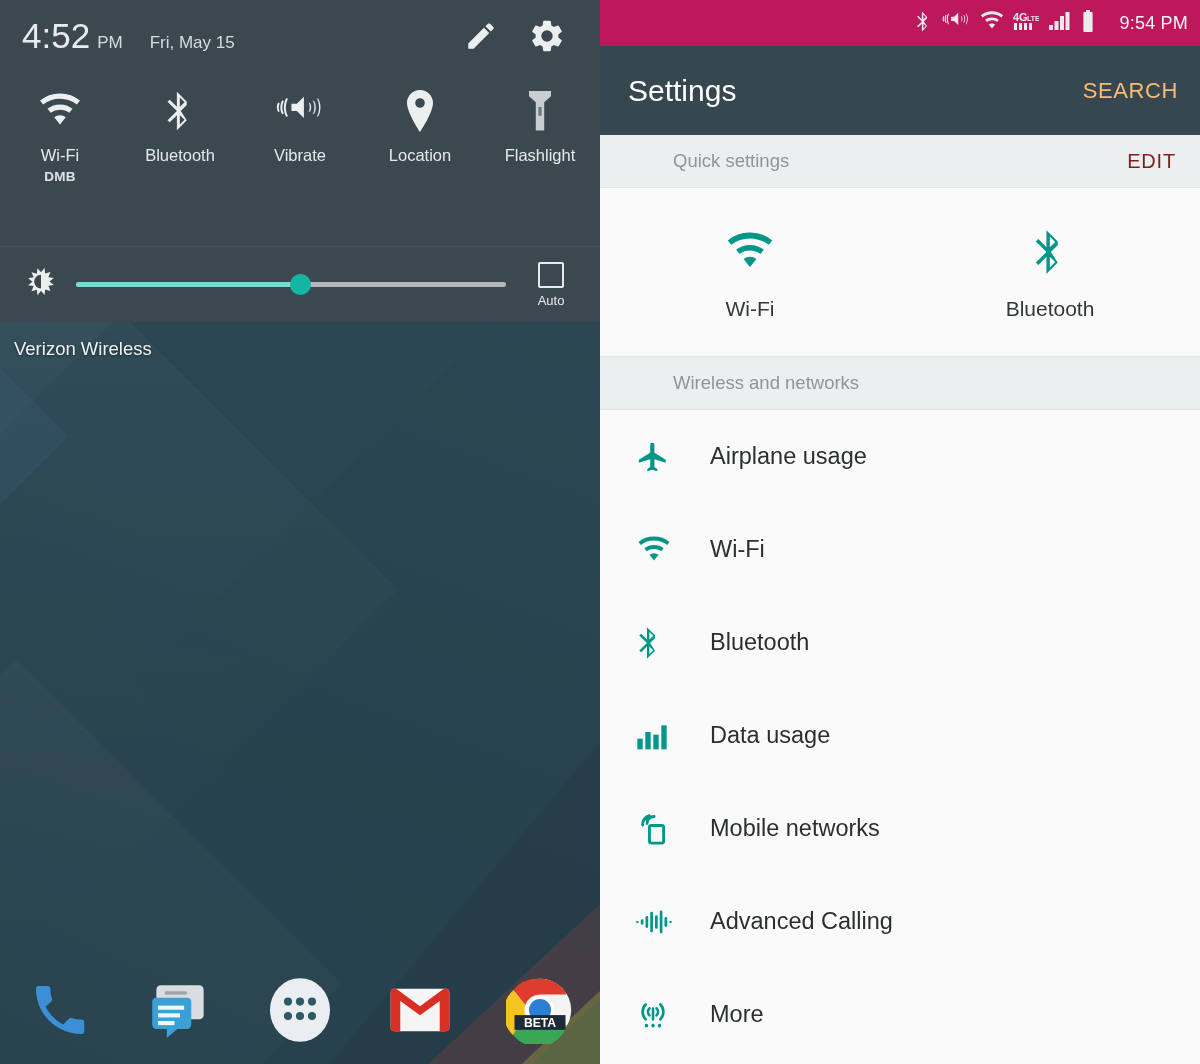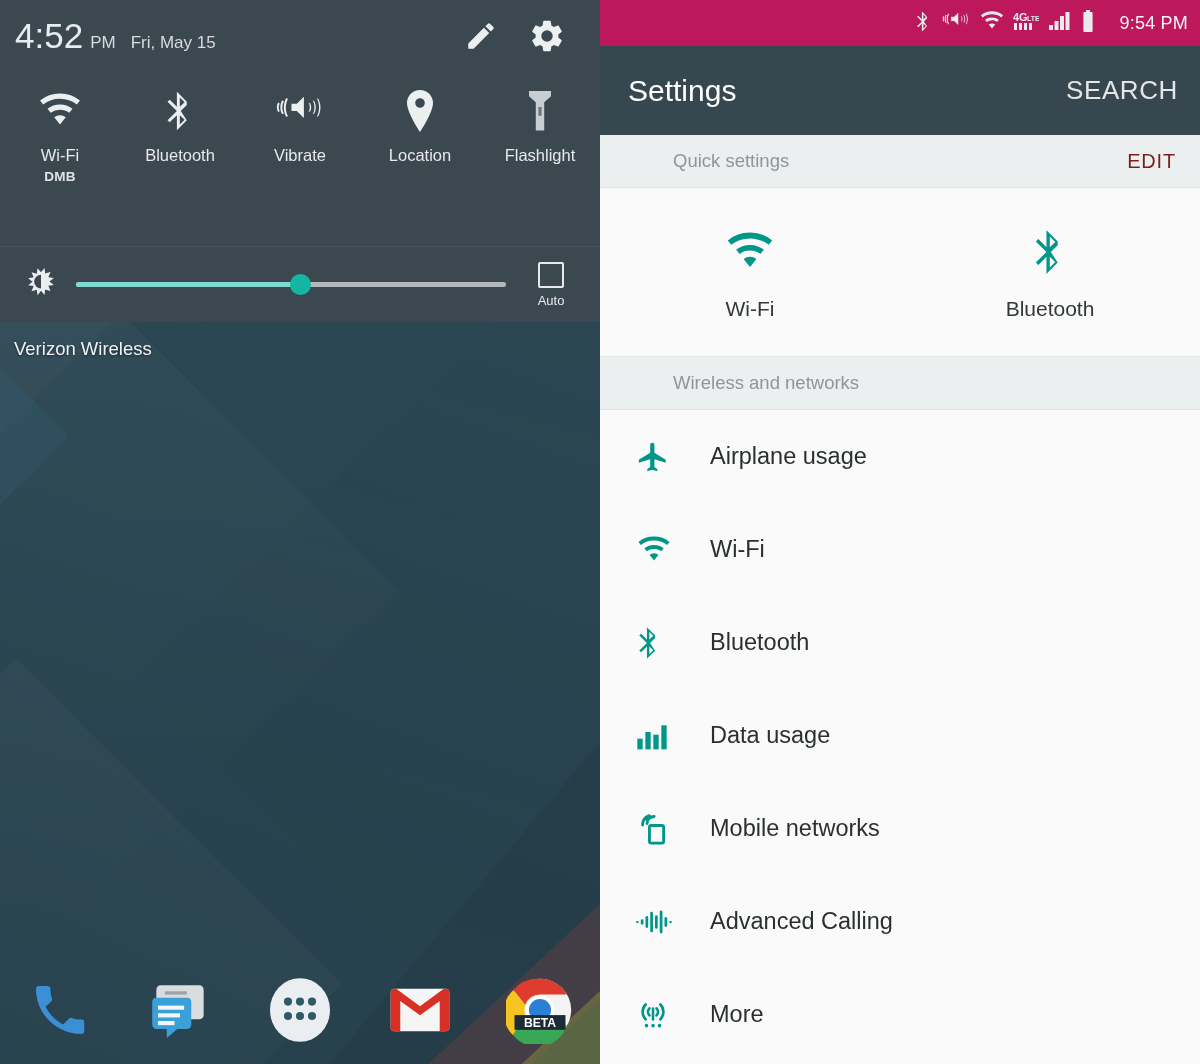--- a/index.html
+++ b/index.html
@@ -66,24 +66,24 @@
   
   .shade {
     position:absolute; left:0; top:0; width:600px; height:322px;
     background:#3c4850;
     z-index:5;
   }
   .shade-top {
     position:relative; height:72px;
     display:flex; align-items:center;
   }
-  .clock-wrap { display:flex; align-items:baseline; padding-left:15px; }
+  .clock-wrap { display:flex; align-items:baseline; padding-left:22px; }
   .clock-time { font-size:35px; color:#e9ecee; letter-spacing:0px; font-weight:400; }
   .clock-ampm { font-size:17px; color:#d7dbde; margin-left:7px; font-weight:400; }
-  .clock-date { font-size:17px; color:#d7dbde; margin-left:15px; font-weight:400; }
+  .clock-date { font-size:17px; color:#d7dbde; margin-left:27px; font-weight:400; }
   .shade-top-icons { margin-left:auto; display:flex; align-items:center; gap:30px; padding-right:34px; }
   .ic { display:block; }
 
   .tiles {
     display:flex; padding:6px 0 0 0;
   }
   .tile {
     flex:1; display:flex; flex-direction:column; align-items:center; justify-content:flex-start;
     padding-top:10px;
   }
@@ -130,21 +130,21 @@
     height:46px; background:#be185d;
     display:flex; align-items:center; justify-content:flex-end;
     padding-right:12px; gap:9px;
   }
   .sb-time { font-size:18px; color:#f2f4f5; margin-left:16px; letter-spacing:.2px; }
   .appbar {
     height:89px; background:#37474f;
     display:flex; align-items:center; padding:0 22px 0 28px;
   }
   .appbar-title { font-size:30px; color:#ffffff; font-weight:400; }
-  .appbar-action { margin-left:auto; font-size:26px; color:#e5e5e5; letter-spacing:.6px; }
+  .appbar-action { margin-left:auto; font-size:22px; color:#fdba74; letter-spacing:.6px; }
 
   .section-bar {
     height:53px; background:#eceff0;
     display:flex; align-items:center; padding:0 24px 0 28px;
     border-bottom:1px solid #e0e3e4;
   }
   .section-title { font-size:18.5px; color:#8e9699;margin-left:45px; }
   .section-action { margin-left:auto; font-size:20px; color:#7f1d1d; letter-spacing:.8px; font-weight:400; }
 
   .quick-grid {

